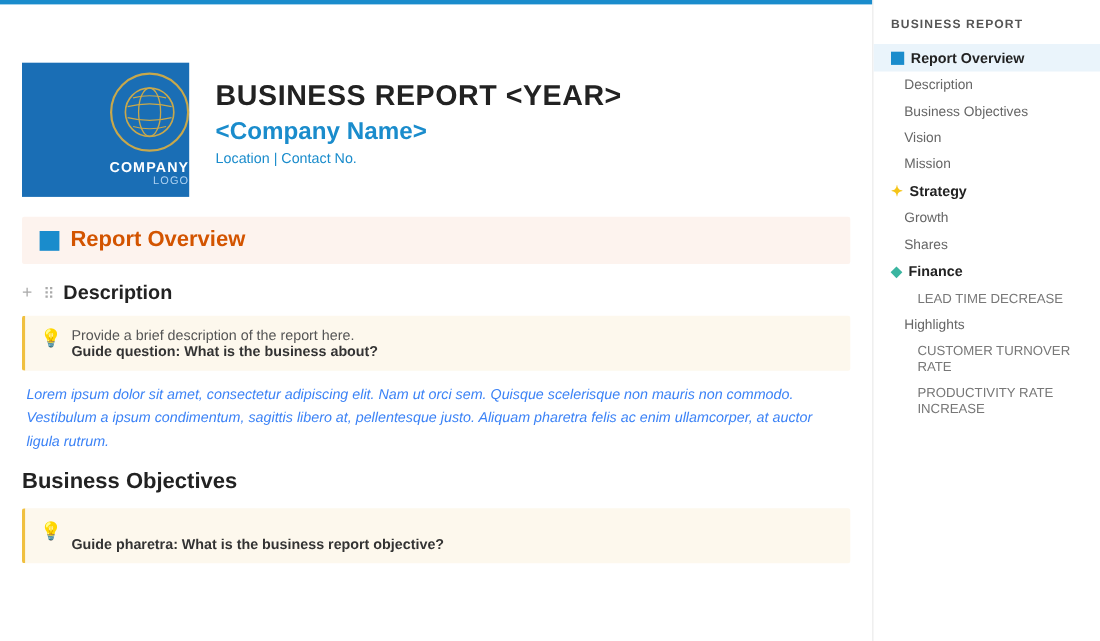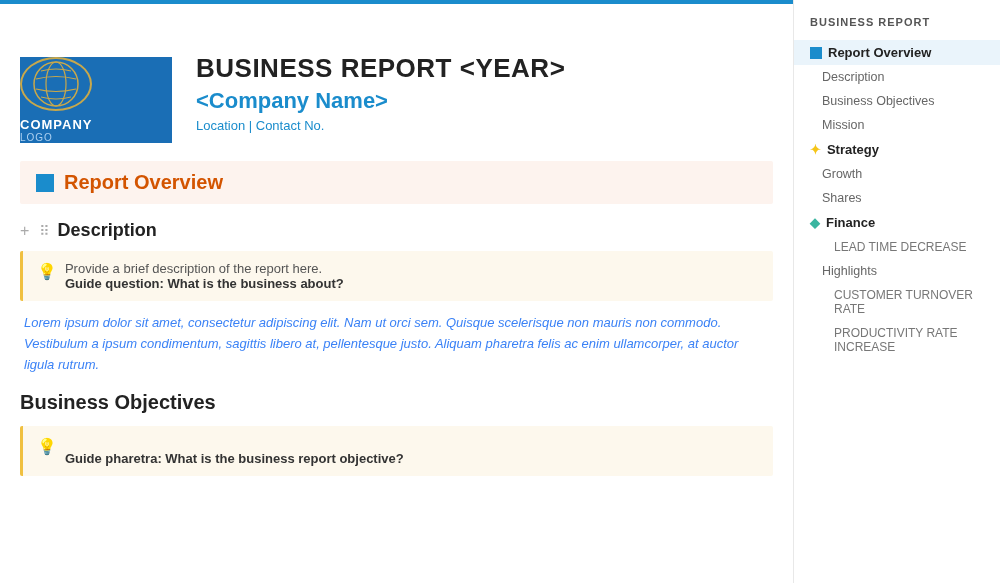--- a/index.html
+++ b/index.html
@@ -14,25 +14,25 @@
 
     
     .header {
       display: flex;
       align-items: center;
       padding: 18px 30px 18px 20px;
       gap: 24px;
     }
     .logo-box {
       width: 152px;
-      height: 86px;
+      height: 122px;
       background: #1a6eb5;
       display: flex;
       flex-direction: column;
-      align-items: flex-start;
+      align-items: flex-end;
       justify-content: center;
       flex-shrink: 0;
       margin-top: 39px;
     }
     .logo-circle {
       width: 72px;
       height: 72px;
       border: 2px solid #c8a84b;
       border-radius: 50%;
       display: flex;
@@ -303,20 +303,23 @@
     <span class="sidebar-icon-blue"></span>
     <span>Report Overview</span>
   </div>
   <div class="sidebar-item sub-item">
     <span>Description</span>
   </div>
   <div class="sidebar-item sub-item">
     <span>Business Objectives</span>
   </div>
   <div class="sidebar-item sub-item">
+    <span>Vision</span>
+  </div>
+  <div class="sidebar-item sub-item">
     <span>Mission</span>
   </div>
 
   <div class="sidebar-item section-label">
     <span class="sidebar-icon-star">✦</span>
     <span>Strategy</span>
   </div>
   <div class="sidebar-item sub-item">
     <span>Growth</span>
   </div>

